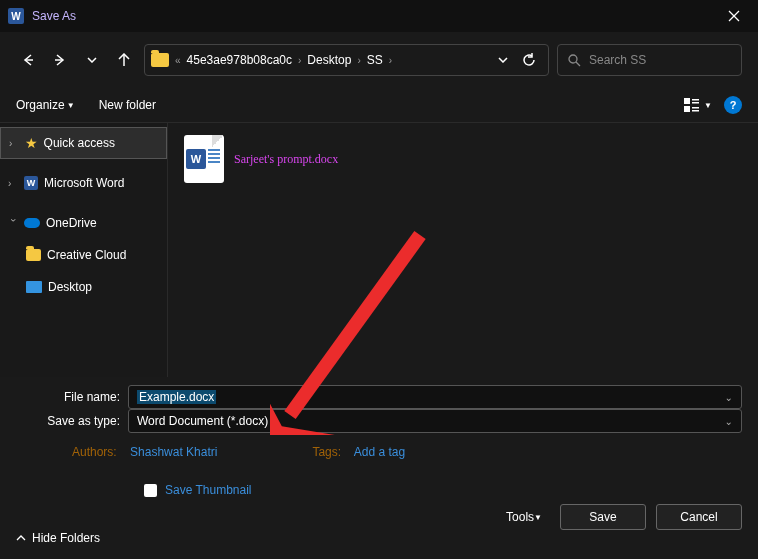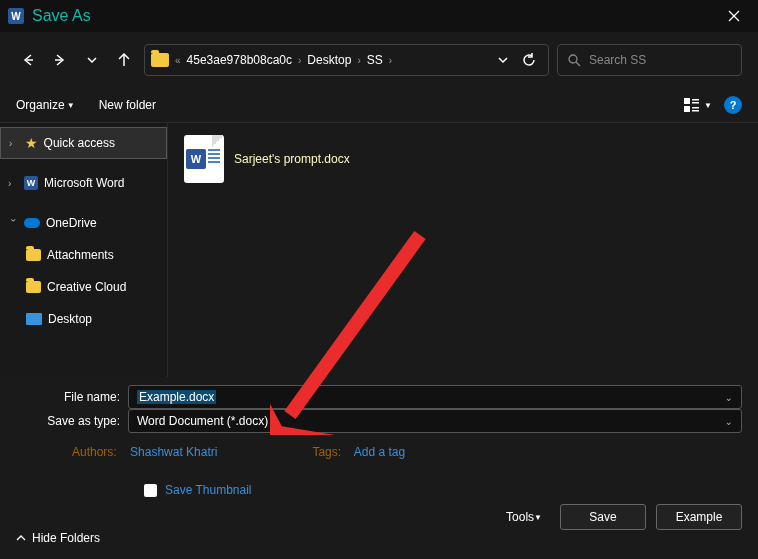--- a/index.html
+++ b/index.html
@@ -36,22 +36,22 @@
       background: #2b579a;
       color: #fff;
       font-weight: bold;
       font-size: 10px;
       display: flex;
       align-items: center;
       justify-content: center;
       border-radius: 2px;
     }
     .title-text {
-      color: #14b8a6;
-      font-size: 16px;
+      color: #c4b5fd;
+      font-size: 12px;
       text-align: right;
     }
     .close-btn {
       width: 32px;
       height: 32px;
       display: flex;
       align-items: center;
       justify-content: center;
       color: #fff;
       font-size: 14px;
@@ -489,43 +489,39 @@
       <span>Microsoft Word</span>
     </div>
     <div style="height:8px;"></div>
     <div class="tree-item">
       <span class="expand-icon" style="transform:rotate(90deg);display:inline-block;">›</span>
       <div class="one-icon"></div>
       <span>OneDrive</span>
     </div>
     <div class="tree-item sub">
       <div class="folder-icon" style="width:15px;height:12px;"></div>
-      <span>Attachments</span>
-    </div>
-    <div class="tree-item sub">
-      <div class="folder-icon" style="width:15px;height:12px;"></div>
       <span>Creative Cloud</span>
     </div>
     <div class="tree-item sub">
       <div class="desktop-icon"></div>
       <span>Desktop</span>
     </div>
   </div>
   <div class="content-pane">
     <div class="file-item">
       <div class="docx-icon">
         <div class="docx-badge">W</div>
         <div class="docx-lines">
             <span></span>
             <span></span>
             <span></span>
             <span></span>
           </div>
       </div>
-      <span style="color:#fef9c3;">Sarjeet's prompt.docx</span>
+      <span style="color:#d946ef;font-family:Liberation Serif, serif;">Sarjeet's prompt.docx</span>
     </div>
   </div>
 </div>
 
 <div class="bottom-section">
   <div class="input-row">
     <div class="input-label">File name:</div>
     <div class="input-field">
       <span style="background:#0c4a6e;padding:0 2px;">Example.docx</span>
       <span class="dropdown-chevron">⌄</span>
@@ -565,21 +561,21 @@
   </div>
   <div class="footer-right">
     <div class="tools-btn">
       <span>Tools</span>
       <span style="font-size:8px;">▼</span>
     </div>
     <div class="action-btn">
       <span>Save</span>
     </div>
     <div class="action-btn">
-      <span>Example</span>
+      <span>Cancel</span>
     </div>
   </div>
 </div>
 
 <svg class="arrow-annotation" style="left:270px;top:225px;" width="170" height="210" viewBox="0 0 170 210">
   <defs>
     <marker id="ah" markerWidth="12" markerHeight="12" refX="2" refY="6" orient="auto">
       <path d="M0,0 L12,6 L0,12 L3,6 Z" fill="#eb2c2c"></path>
     </marker>
   </defs>

